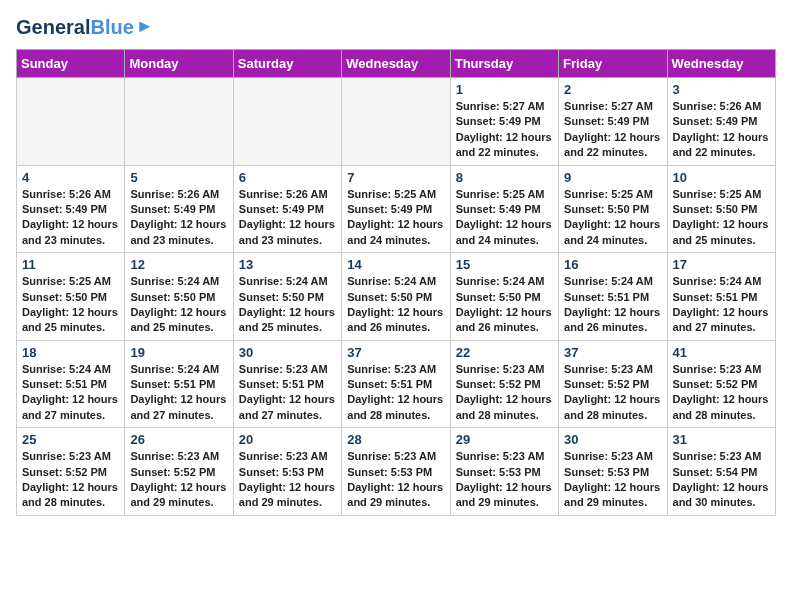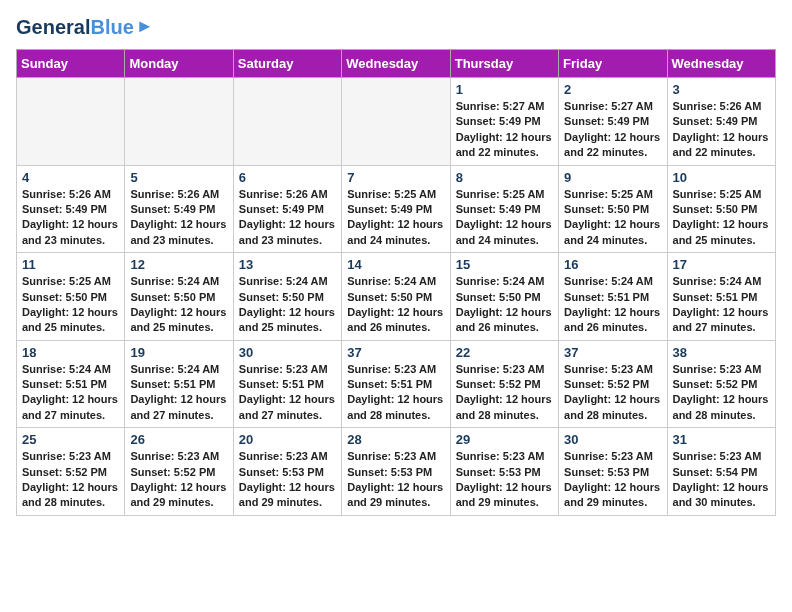--- a/index.html
+++ b/index.html
@@ -285,21 +285,21 @@
 and 28 minutes.</div>
         </td>
         <td>
           <span class="day-num">37</span>
           <div class="day-info" style="white-space: pre-line;">Sunrise: 5:23 AM
 Sunset: 5:52 PM
 Daylight: 12 hours
 and 28 minutes.</div>
         </td>
         <td>
-          <span class="day-num">38</span>
+          <span class="day-num">41</span>
           <div class="day-info" style="white-space: pre-line;">Sunrise: 5:23 AM
 Sunset: 5:52 PM
 Daylight: 12 hours
 and 28 minutes.</div>
         </td>
       </tr>
       <tr>
         <td>
           <span class="day-num">25</span>
           <div class="day-info" style="white-space: pre-line;">Sunrise: 5:23 AM

